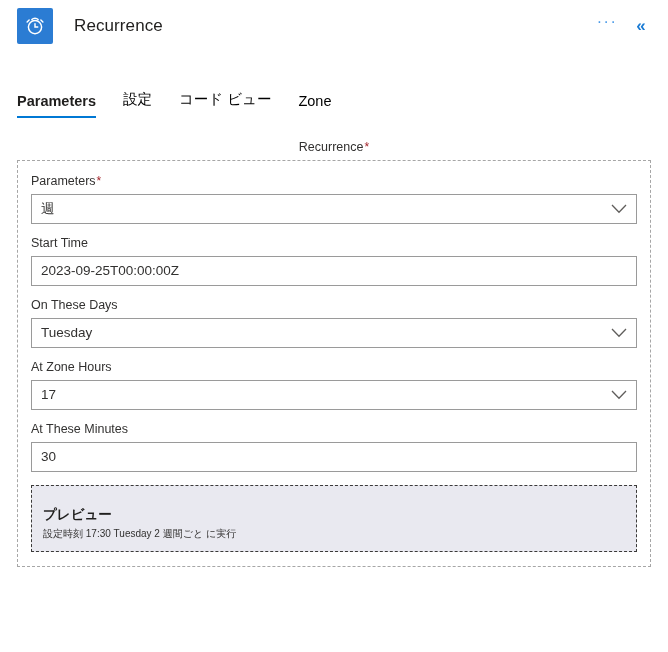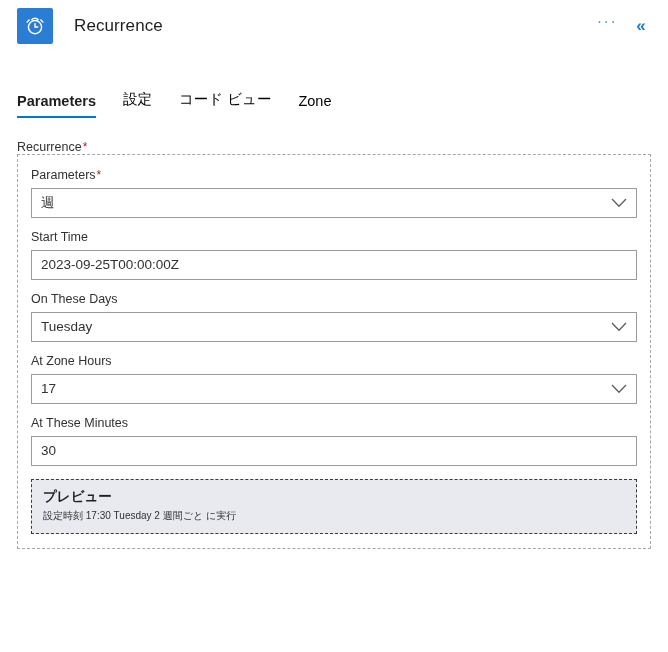--- a/index.html
+++ b/index.html
@@ -97,20 +97,22 @@
   }
 
   
   .content {
     padding: 0 17px;
     margin-top: 22px;
   }
   .section-label {
     font-size: 12.5px;
     color: #323130;
+    margin-bottom: 6px;
+    text-align: center;
   }
   .req-star {
     color: #a4262c;
     font-size: 12px;
     margin-left: 1px;
   }
 
   .dashed-box {
     border: 1px dashed #a6a6a6;
     padding: 12px 13px 14px 13px;
@@ -159,21 +161,21 @@
     gap: 9px;
   }
   .row .col-interval { width: 291px; flex: 0 0 291px; }
   .row .col-frequency { flex: 1 1 auto; }
 
   
   .preview {
     margin-top: 13px;
     background: #e9e9f0;
     border: 1px dashed #3b3a39;
-    padding: 8px 11px 10px 11px;
+    padding: 20px 11px 10px 11px;
   }
   .preview-title {
     font-size: 13.5px;
     font-weight: 700;
     color: #201f1e;
     margin-bottom: 3px;
   }
   .preview-text {
     font-size: 10px;
     color: #323130;

